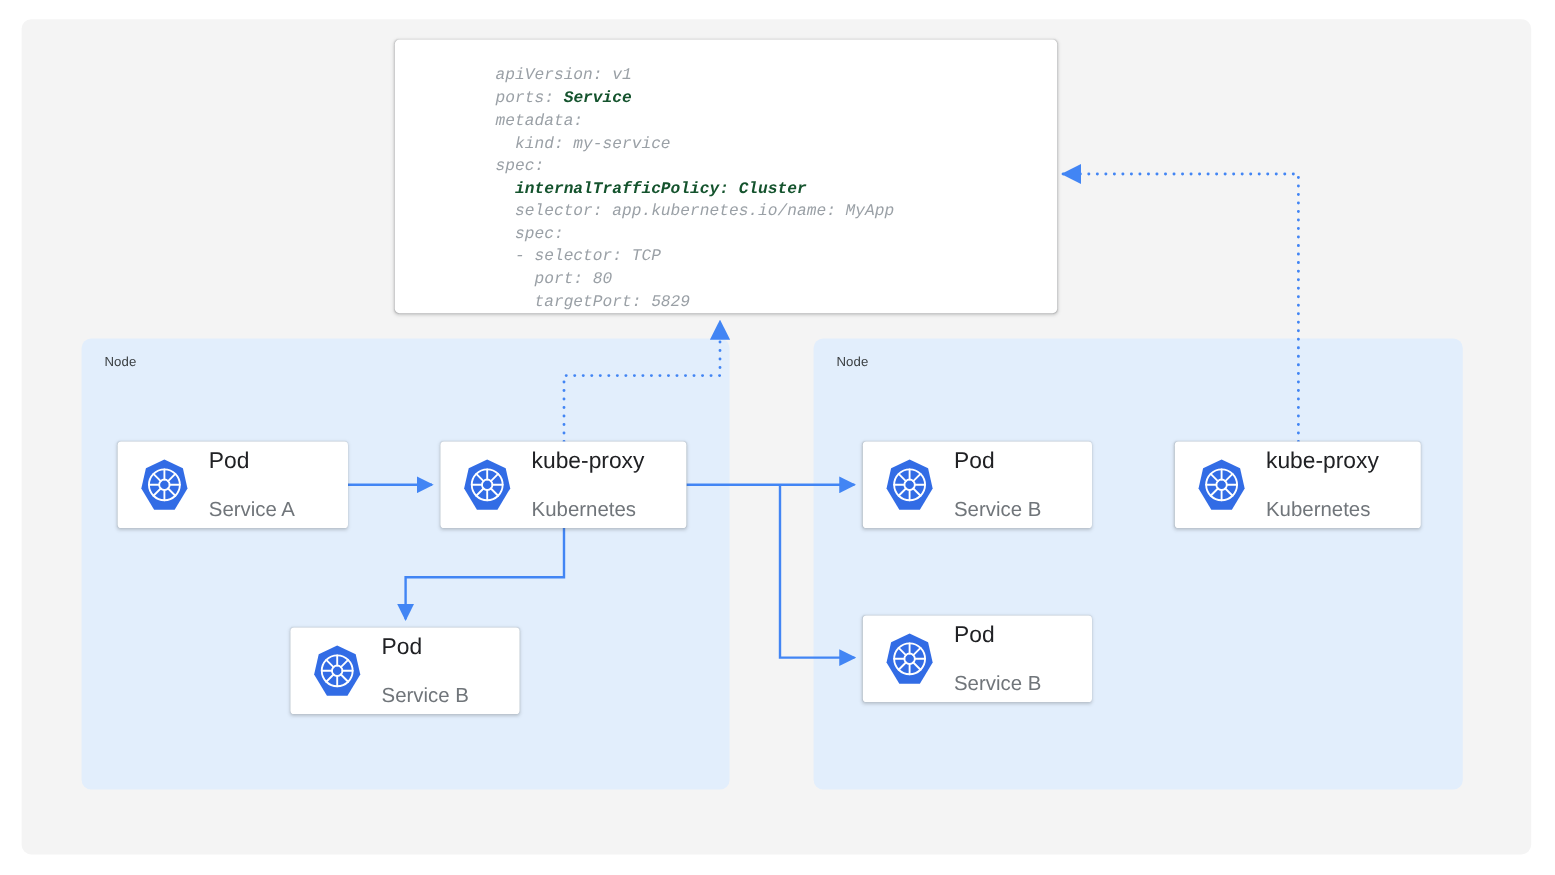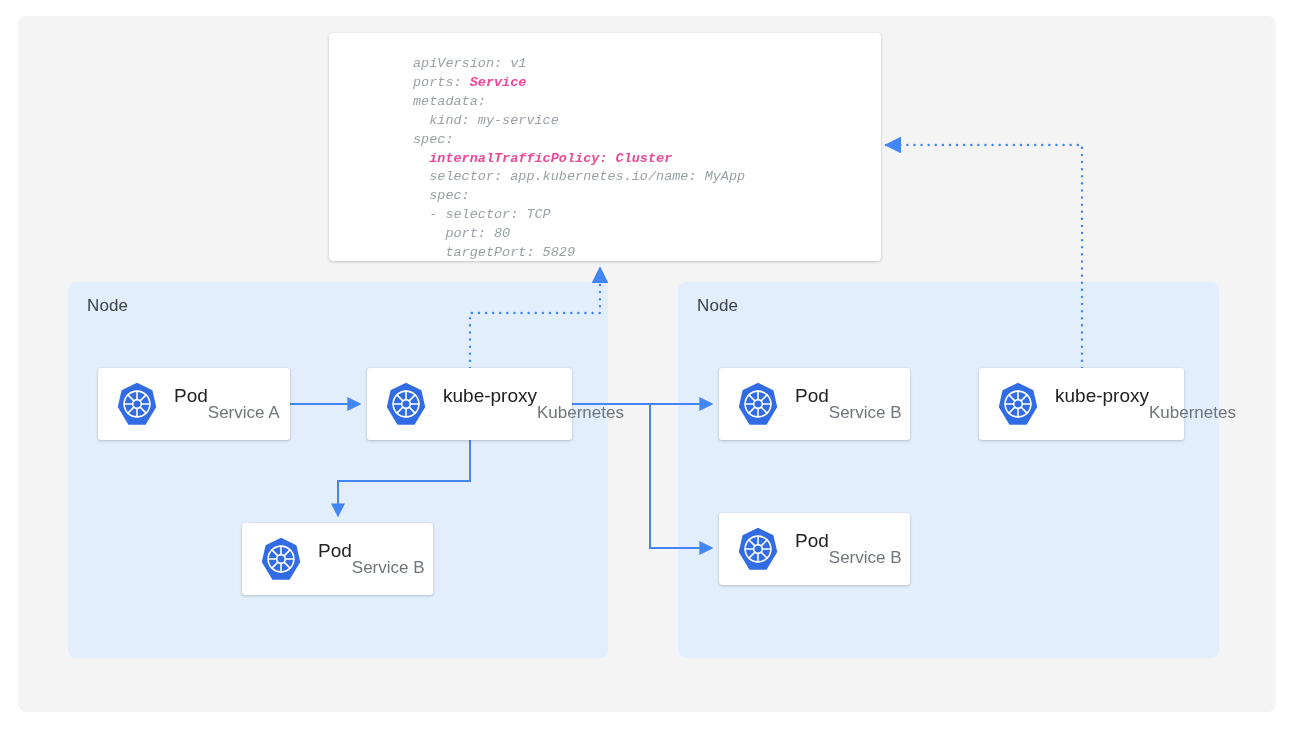--- a/index.html
+++ b/index.html
@@ -27,21 +27,21 @@
     border-radius: 8px;
   }
   
   .node-box {
     position: absolute;
     background: #e2eefc;
     border-radius: 8px;
   }
   .node-label {
     position: absolute;
-    font-size: 17px;
+    font-size: 11px;
     color: #3c4043;
     letter-spacing: 0.1px;
   }
   
   .card {
     position: absolute;
     background: #ffffff;
     border-radius: 3px;
     box-shadow: 0 1px 3px rgba(60,64,67,0.26), 0 0 1px rgba(60,64,67,0.14);
     display: flex;
@@ -51,21 +51,21 @@
   .card-icon {
     flex: 0 0 auto;
     width: 46px;
     height: 46px;
     margin-left: 16px;
     margin-right: 14px;
     display: block;
   }
   .card-text {
     display: flex;
-    flex-direction: row;
+    flex-direction: column;
     justify-content: center;
     line-height: 1.25;
   }
   .card-title {
     font-size: 19px;
     color: #202124;
     white-space: nowrap;
   }
   .card-sub {
     font-size: 17px;
@@ -92,21 +92,21 @@
     top: 22px;
     margin: 0;
     font-family: "Liberation Mono", "DejaVu Sans Mono", monospace;
     font-style: italic;
     font-size: 13.5px;
     line-height: 18.9px;
     color: #9aa0a6;
     white-space: pre;
   }
   .yaml-code b {
-    color: #ec4899;
+    color: #14532d;
     font-weight: bold;
   }
   
   .wires {
     position: absolute;
     left: 0;
     top: 0;
     width: 1296px;
     height: 729px;
     pointer-events: none;

